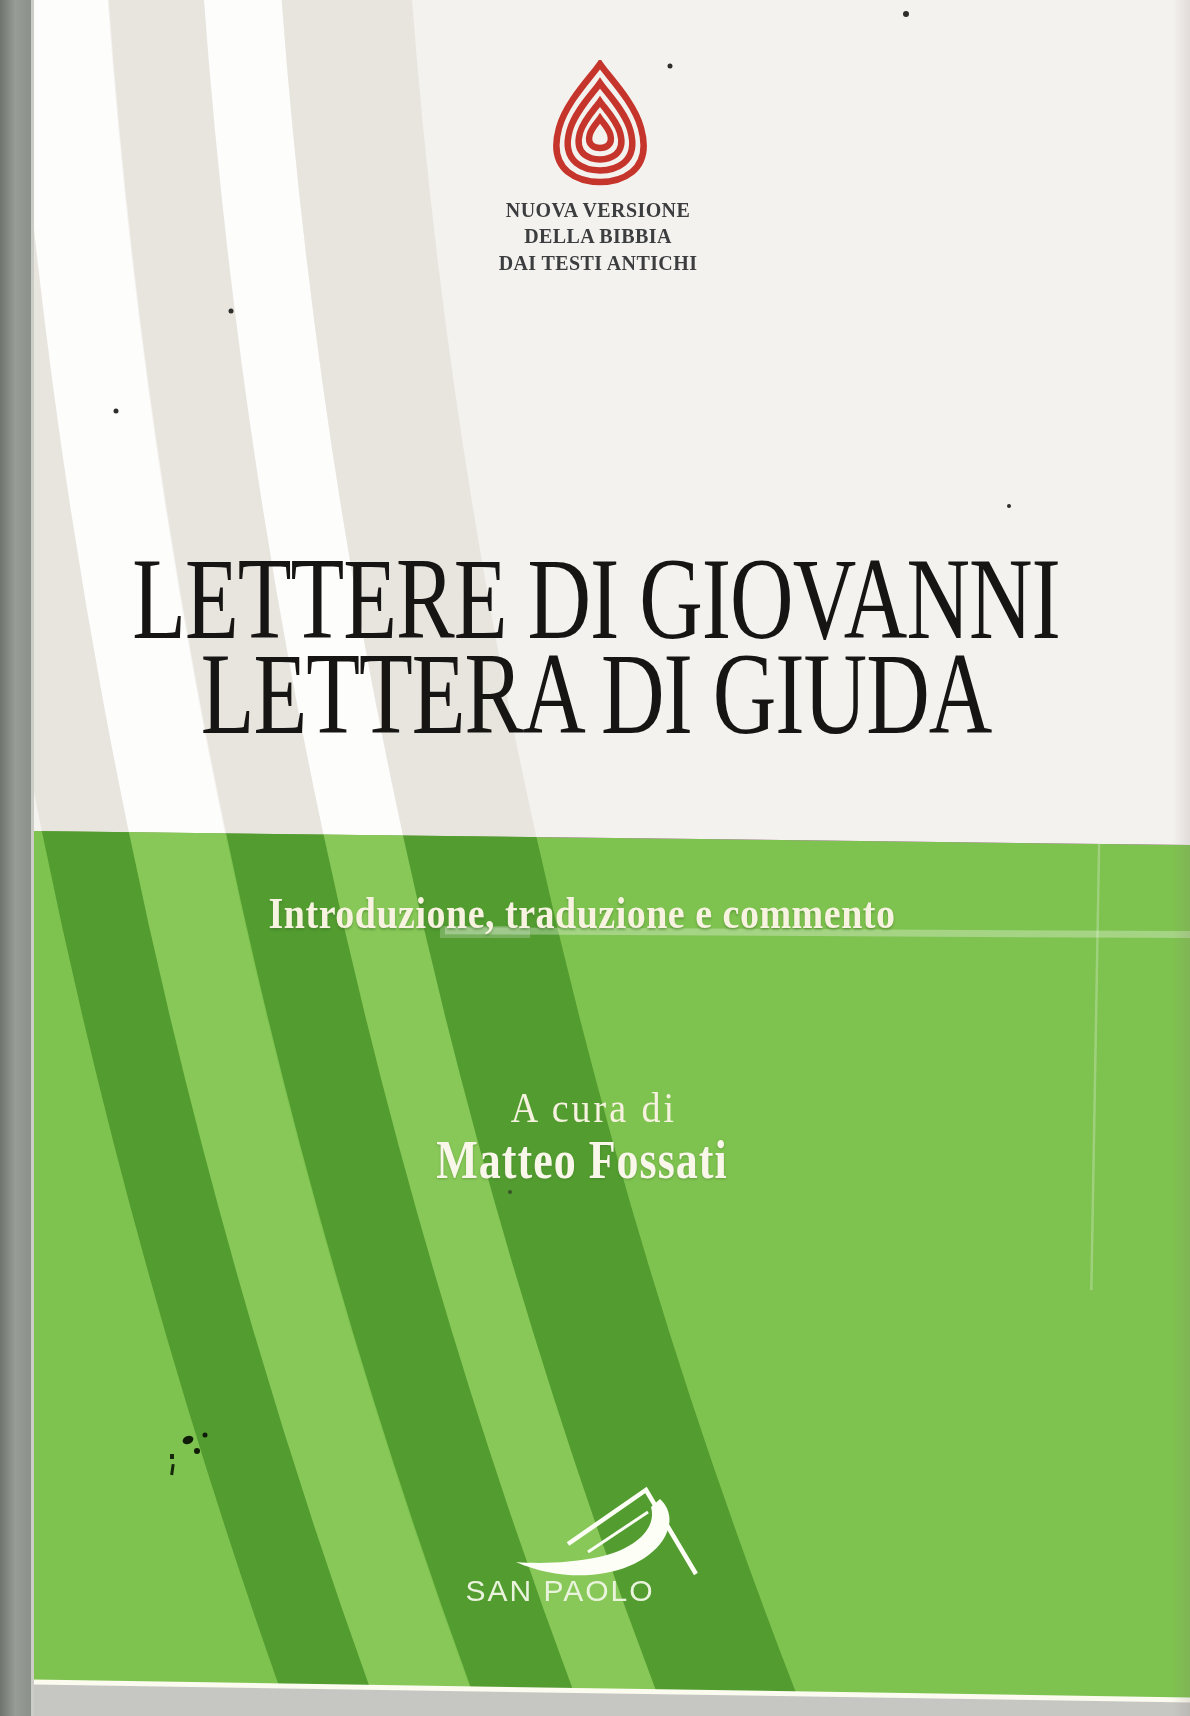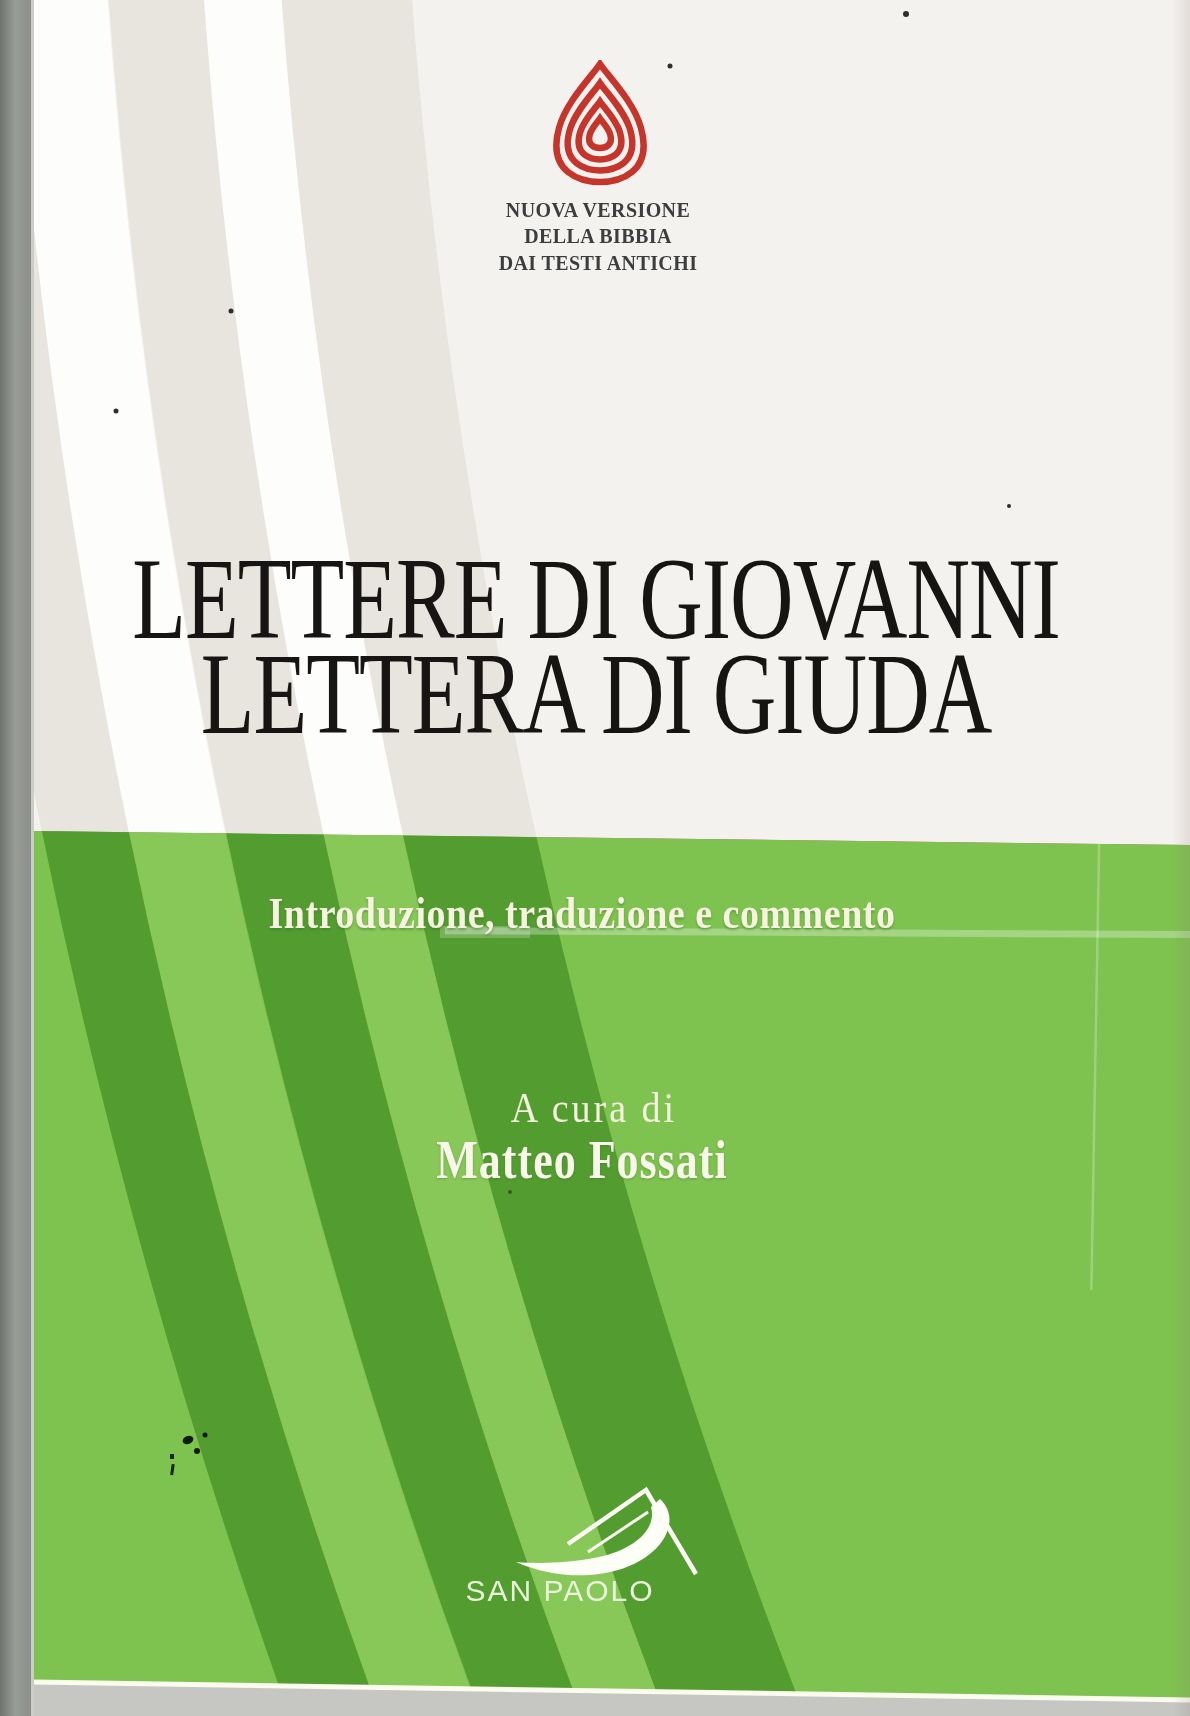--- a/index.html
+++ b/index.html
@@ -1,17 +1,17 @@
 <!DOCTYPE html>
 <html><head>
 <meta charset="utf-8">
 <style>
   html,body{margin:0;padding:0;background:#555;}
   .page{position:relative;width:1190px;height:1716px;overflow:hidden;
-        font-family:"Liberation Serif", serif;background:#ec4899;}
+        font-family:"Liberation Serif", serif;background:#d946ef;}
   svg.bg{position:absolute;left:0;top:0;z-index:0;display:block;}
   .abs{position:absolute;z-index:2;}
   .center-line{position:absolute;left:34px;width:1156px;text-align:center;z-index:2;}
 
   .collection-mark{top:196px;color:#3c3d3f;font-weight:bold;font-size:20px;
      line-height:24px;letter-spacing:.4px;transform:translateX(-14px) scaleY(1.1);
      transform-origin:50% 0;}
   .title-line{color:#171513;font-size:88px;line-height:1;letter-spacing:-1px;
      transform:translateX(-16px) scaleY(1.32);transform-origin:50% 0;white-space:nowrap;}
   .title-1{top:542px;}

